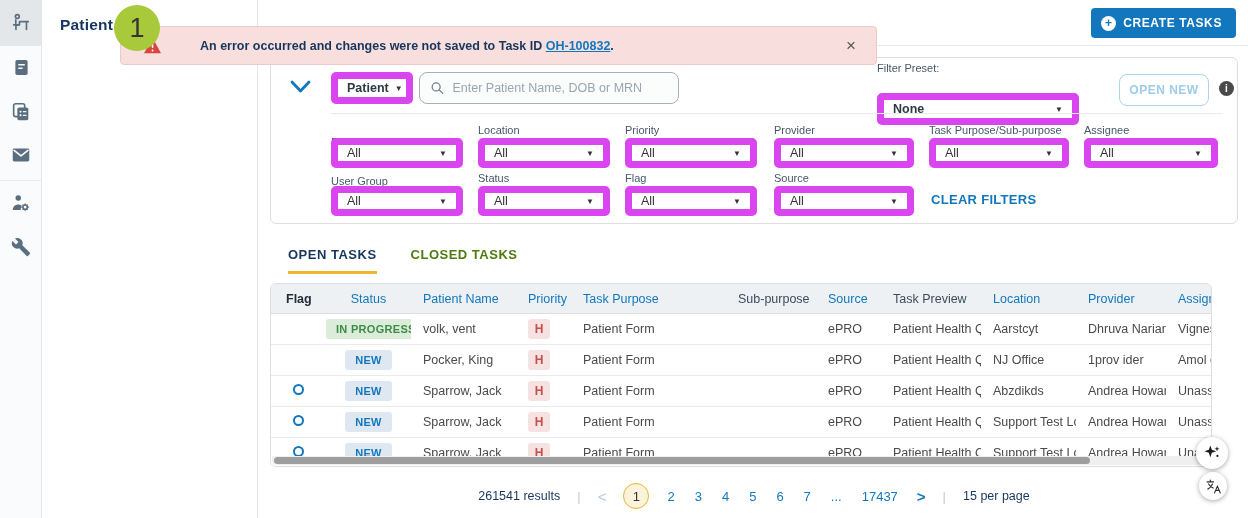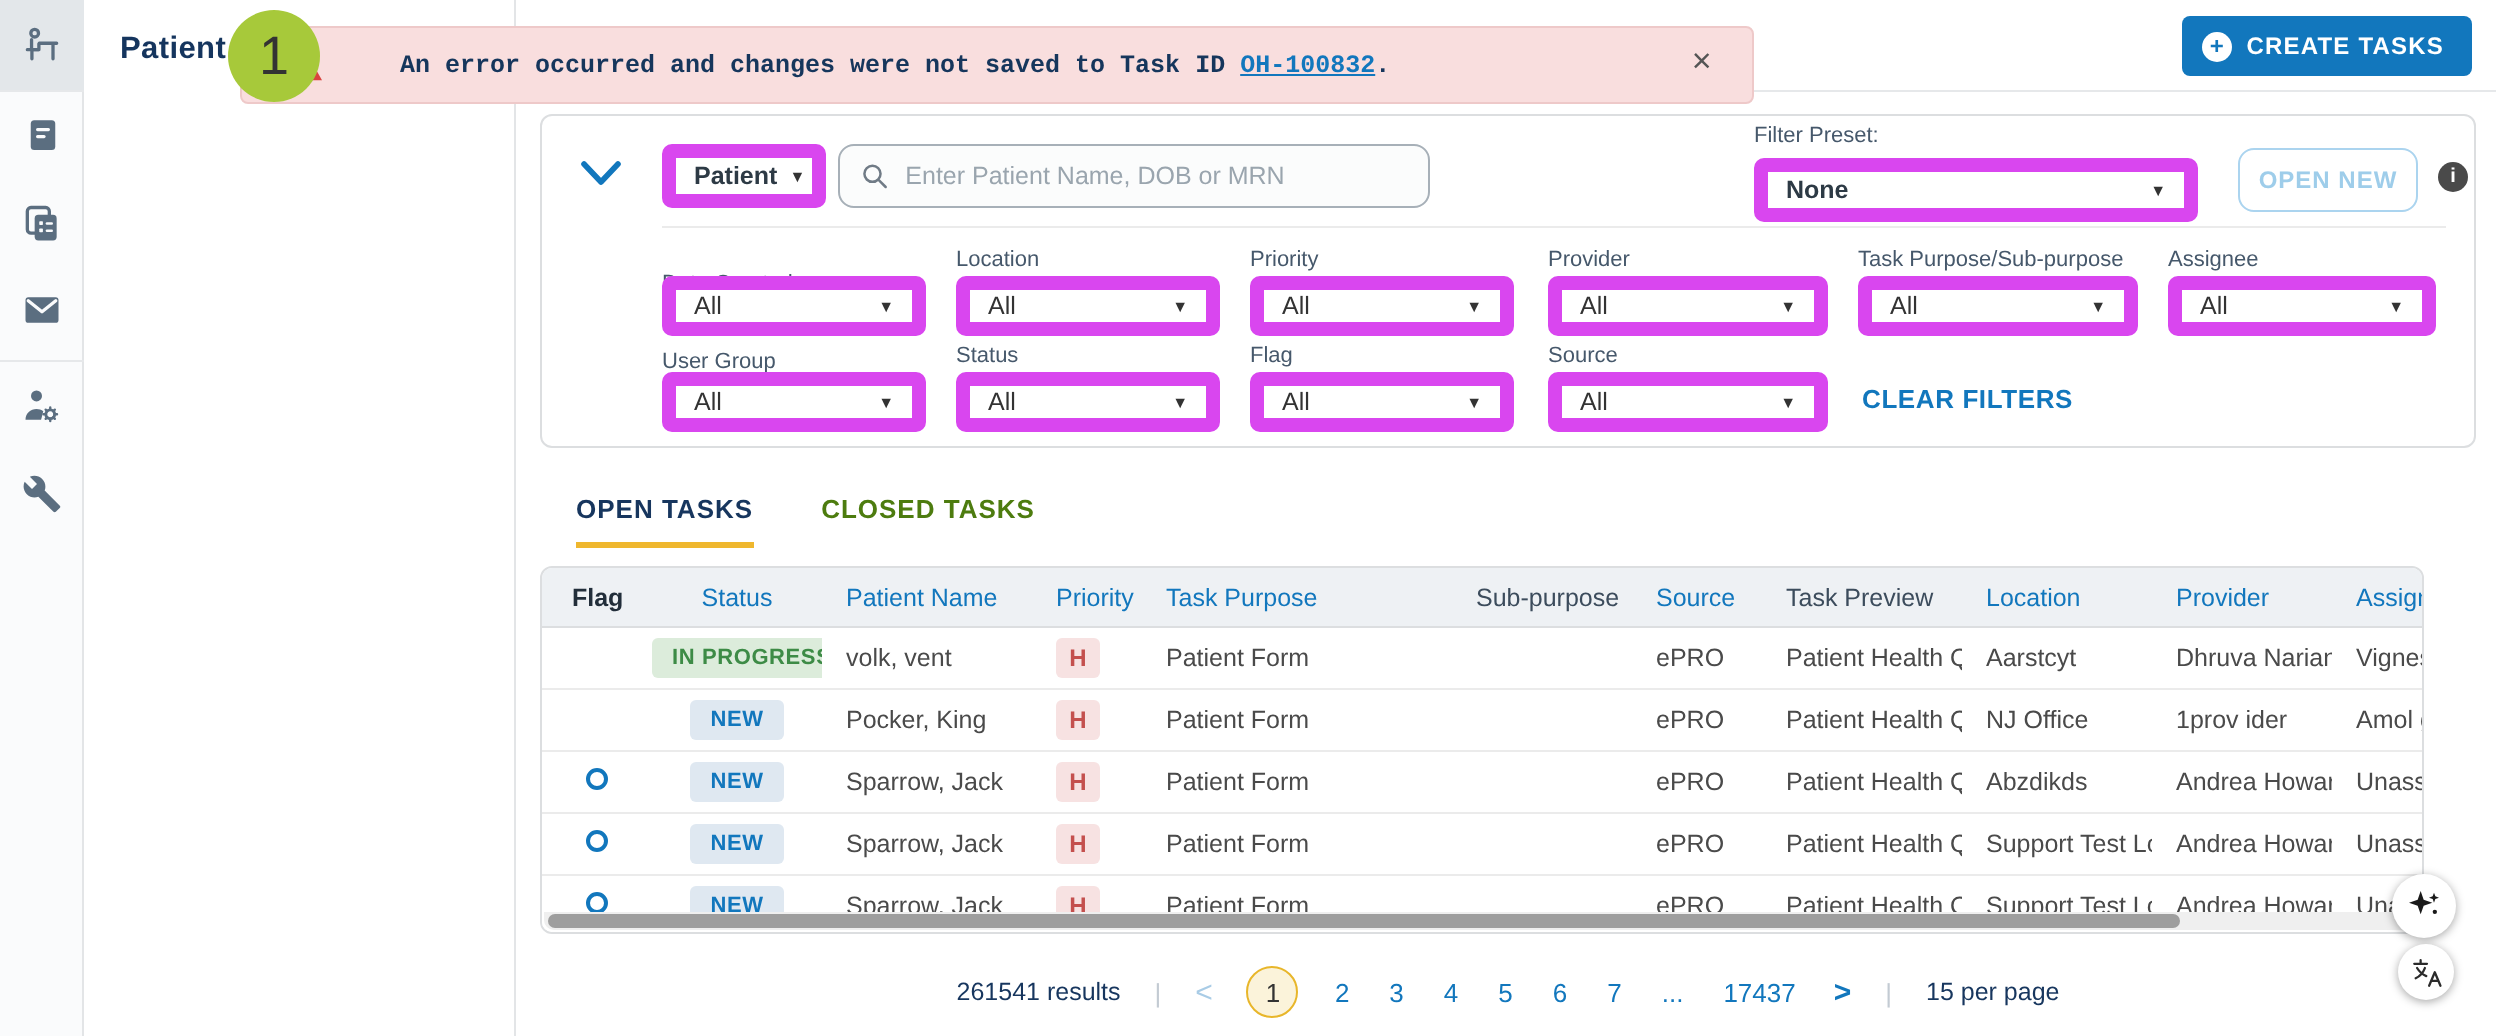--- a/index.html
+++ b/index.html
@@ -19,36 +19,36 @@
   .left-panel { position:absolute; left:42px; top:0; width:216px; height:518px; background:#fff; border-right:1px solid #e3e5e7; z-index:3; }
   .logo { position:absolute; left:18px; top:16px; font-size:15.5px; font-weight:bold; color:#15355e; letter-spacing:.2px; }
   .queue-item { position:absolute; left:0; top:60px; width:216px; height:45px; background:#fbf3da; border-left:5px solid #efb72e; font-size:13px; color:#17365e; line-height:45px; padding-left:16px; cursor:pointer; }
 
   
   .topbar { position:absolute; left:258px; top:0; width:990px; height:46px; background:#fff; border-bottom:1px solid #e6e8ea; }
   .create-btn { position:absolute; right:12px; top:8px; height:30px; background:#1277bd; color:#fff; border:none; border-radius:4px; font-size:12px; font-weight:bold; letter-spacing:.6px; padding:0 14px 0 10px; display:flex; align-items:center; gap:7px; cursor:pointer; font-family:inherit; }
   .plus-circle { width:15px; height:15px; background:#fff; color:#1277bd; border-radius:50%; font-size:12px; font-weight:bold; line-height:15px; text-align:center; display:inline-block; }
 
   
-  .banner { position:absolute; left:120px; top:13px; width:757px; height:39px; background:#f9dede; border:1px solid #eec9c9; border-radius:4px; display:flex; align-items:center; z-index:20;font-family:Liberation Mono, monospace; }
+  .banner { position:absolute; left:120px; top:26px; width:757px; height:39px; background:#f9dede; border:1px solid #eec9c9; border-radius:4px; display:flex; align-items:center; z-index:20; }
   .banner svg { margin-left:22px; flex:none; }
   .banner-text { margin-left:38px; font-size:12.5px; font-weight:bold; color:#16365c; }
   .banner-text a { color:#1277bd; text-decoration:underline; cursor:pointer; }
   .banner-close { margin-left:auto; margin-right:20px; font-size:17px; color:#555; cursor:pointer; font-weight:normal; }
 
   
   .annot { position:absolute; left:114px; top:5px; width:46px; height:46px; border-radius:50%; background:#a7c93a; color:#333; font-size:27px; font-weight:400; display:flex; align-items:center; justify-content:center; z-index:30; }
 
   
   .filter-card { position:absolute; left:270px; top:57px; width:968px; height:167px; border:1px solid #dcdee0; border-radius:6px; background:#fff; }
   .collapse-chevron { position:absolute; left:18px; top:20px; cursor:pointer; }
   .fselect { position:absolute; height:30px; border:7px solid #d946ef; border-radius:5px; background:#fff; display:flex; align-items:center; padding:0 9px; font-size:12.5px; color:#333; cursor:pointer; }
   .fselect .val { font-weight:bold; color:#2d3a45; }
   .fselect .caret { margin-left:auto; font-size:8px; color:#333; padding-left:6px; }
-  .search-box { position:absolute; left:148px; top:14px; width:296px; height:32px; border:1px solid #a7b0b8; border-radius:8px; background:#fbfcfc; display:flex; align-items:center; padding:0 10px; }
+  .search-box { position:absolute; left:148px; top:14px; width:260px; height:32px; border:1px solid #a7b0b8; border-radius:8px; background:#fbfcfc; display:flex; align-items:center; padding:0 10px; }
   .search-box input { border:none; outline:none; background:transparent; font-size:12.5px; color:#444; width:100%; margin-left:8px; font-family:inherit; }
   .search-box input::placeholder { color:#9aa5ae; }
   .flabel { position:absolute; font-size:11px; color:#46586b; }
   .preset-label { position:absolute; left:606px; top:4px; font-size:11px; color:#46586b; }
   .save-new { position:absolute; left:848px; top:16px; width:90px; height:32px; border:1.5px solid #abd4ef; border-radius:8px; background:#fff; color:#9ecdea; font-size:12px; font-weight:bold; letter-spacing:.5px; cursor:pointer; font-family:inherit; }
   .info-dot { position:absolute; left:948px; top:23px; width:15px; height:15px; border-radius:50%; background:#4a4a4a; color:#fff; font-size:10px; font-weight:bold; text-align:center; line-height:15px; cursor:pointer; }
   .fdivider { position:absolute; left:60px; right:14px; top:55px; height:1px; background:#ebebeb; }
   .clear-filters { position:absolute; left:660px; top:134px; font-size:13px; font-weight:bold; color:#1277bd; letter-spacing:.3px; cursor:pointer; }
 
   
@@ -184,21 +184,21 @@
 
     <div class="search-box">
       <svg width="16" height="16" viewBox="0 0 20 20">
         <circle cx="8.5" cy="8.5" r="5.5" fill="none" stroke="#707b86" stroke-width="1.7"></circle>
         <line x1="13" y1="13" x2="17.5" y2="17.5" stroke="#707b86" stroke-width="1.7" stroke-linecap="round"></line>
       </svg>
       <input type="text" placeholder="Enter Patient Name, DOB or MRN" style="">
     </div>
 
     <div class="preset-label">Filter Preset:</div>
-    <div class="fselect" style="left:606px; top:21px; width:222px; height:32px;">
+    <div class="fselect" style="left:606px; top:35px; width:202px; height:32px;">
       <span class="val">None</span>
       <span class="caret">▼</span>
     </div>
     <button class="save-new">OPEN NEW</button>
     <span class="info-dot">i</span>
 
     <div class="fdivider"></div>
 
     <label class="flabel" style="left:60px; top:66px;margin-top:12px;">Date Created</label>
     <div class="fselect" style="left:60px; top:80px; width:132px;">

